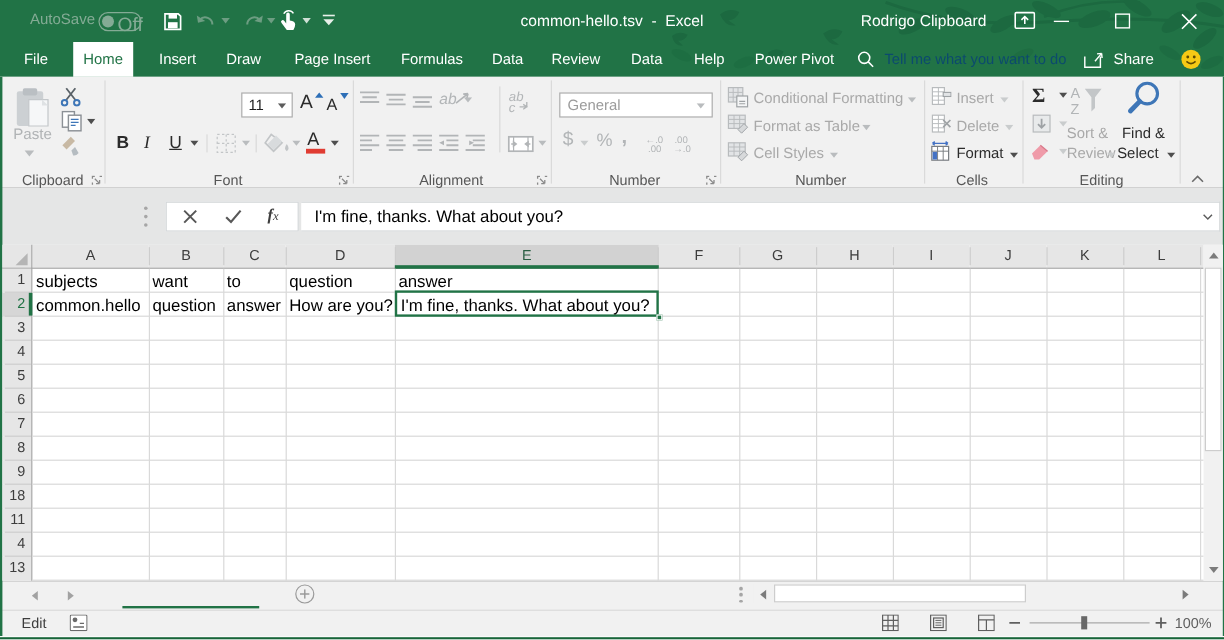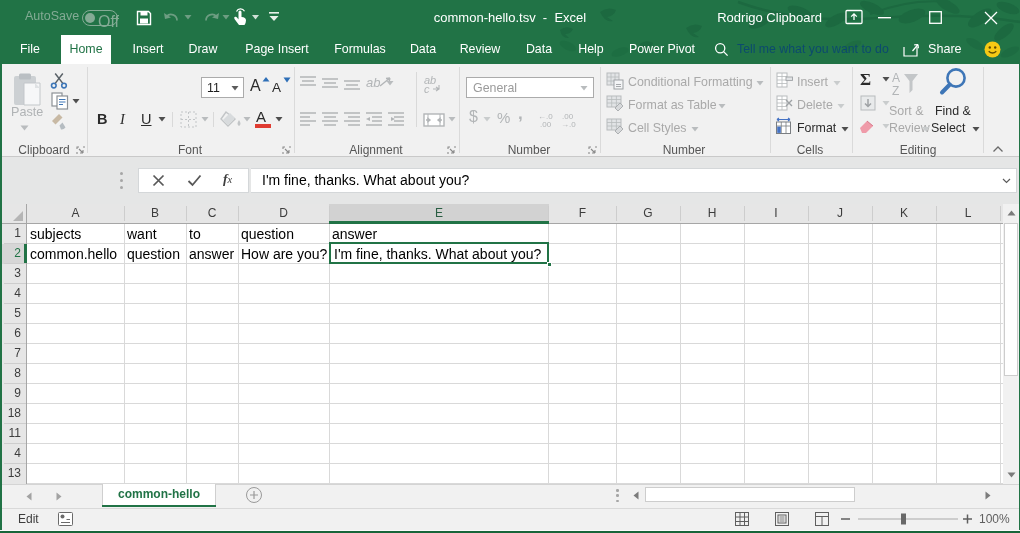--- a/index.html
+++ b/index.html
@@ -526,21 +526,20 @@
     </svg>
 </div>
 <div class="abs" id="sheetrow"></div>
 <div class="abs" style="left:0;top:484px;width:1020px;height:24px;z-index:2">
 <svg class="abs" style="left:25px;top:8px" width="8" height="9" viewBox="0 0 8 9">
       <path d="M6.5 0.5 L1.5 4.5 L6.5 8.5z" fill="#a2a2a2"></path>
     </svg>
 <svg class="abs" style="left:55px;top:8px" width="8" height="9" viewBox="0 0 8 9">
       <path d="M1.5 0.5 L6.5 4.5 L1.5 8.5z" fill="#a2a2a2"></path>
     </svg>
-<div class="abs" style="left:102px;top:0;width:114px;height:21px;background:#fff;border-left:1px solid #cfcfcf;border-right:1px solid #cfcfcf;text-align:center;line-height:21px;font-size:12px;font-weight:bold;color:#217346">common-hello</div>
 <div class="abs" style="left:102px;top:21px;width:114px;height:2px;background:#217346"></div>
 <div class="abs" style="left:246px;top:3px;width:16px;height:16px;border:1px solid #9a9a9a;border-radius:50%">
   <svg style="position:absolute;left:3px;top:3px" width="8" height="8" viewBox="0 0 8 8">
         <path d="M4 0 V8 M0 4 H8" stroke="#9a9a9a" stroke-width="1.2"></path>
       </svg>
 </div>
 <div class="abs" style="left:616px;top:5px;width:3px;height:13px;display:flex;flex-direction:column;justify-content:space-between">
   <div style="width:2.5px;height:2.5px;border-radius:50%;background:#a6a6a6"></div>
   <div style="width:2.5px;height:2.5px;border-radius:50%;background:#a6a6a6"></div>
   <div style="width:2.5px;height:2.5px;border-radius:50%;background:#a6a6a6"></div>

